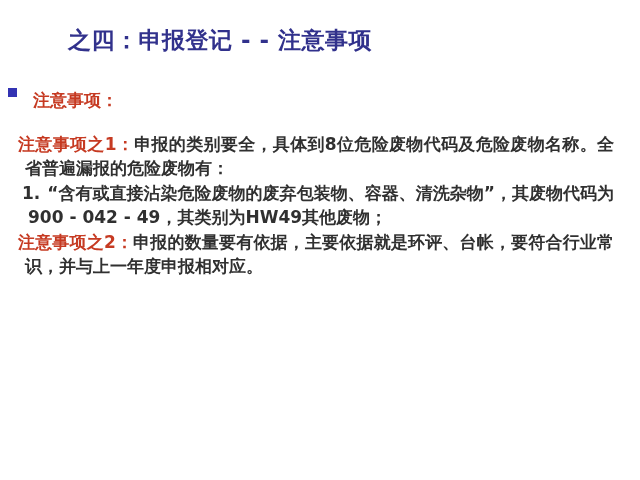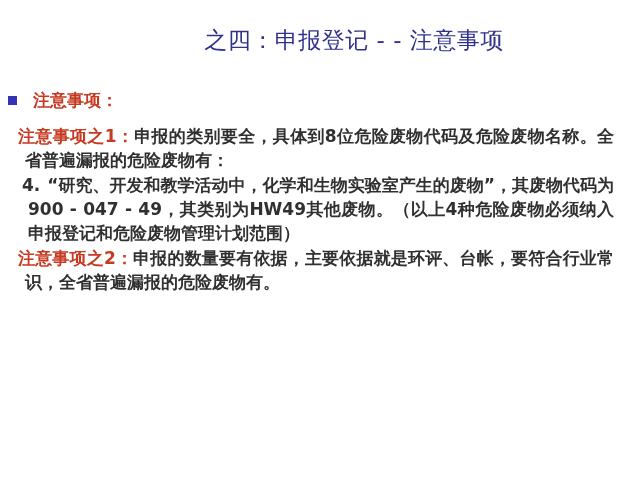--- a/index.html
+++ b/index.html
@@ -14,37 +14,36 @@
   .slide {
     position: relative;
     width: 640px;
     height: 480px;
     background: #FFFFFF;
   }
   .slide-title {
     margin: 26px 0 0 68px;
     font-size: 23px;
     line-height: 28px;
-    font-weight: 400;
+    font-weight: 700;
     letter-spacing: 0.5px;
     color: #31318C;
-    text-align: center;
   }
   .content {
     margin: 34px 8px 0 18px;
     font-size: 17px;
     line-height: 24px;
     font-weight: 700;
     color: #303030;
   }
   .heading-row {
     display: flex;
-    align-items: center;
+    align-items: flex-start;
     margin-left: -10px;
-    margin-bottom: 12px;
+    margin-bottom: 20px;
     height: 24px;
   }
   .bullet-square {
     display: inline-block;
     width: 9px;
     height: 9px;
     background: #3333B3;
     margin-right: 16px;
     flex: 0 0 auto;
   }
@@ -70,21 +69,21 @@
 
   <div class="content">
 
     <div class="heading-row">
       <span class="bullet-square"></span>
       <span class="red">注意事项：</span>
     </div>
 
     <p class="para"><span class="red">注意事项之1：</span><span>申报的类别要全，具体到8位危险废物代码及危险废物名称。全省普遍漏报的危险废物有：</span></p>
 
+    <p class="para item"><span class="num">1.</span><span>“含有或直接沾染危险废物的废弃包装物、容器、清洗杂物”，其废物代码为900 - 042 - 49，其类别为HW49其他废物；</span></p>
 
 
 
-    <p class="para item"><span class="num">4.</span><span>“研究、开发和教学活动中，化学和生物实验室产生的废物”，其废物代码为900 - 047 - 49，其类别为HW49其他废物。（以上4种危险废物必须纳入申报登记和危险废物管理计划范围）</span></p>
 
-    <p class="para"><span class="red">注意事项之2：</span><span>申报的数量要有依据，主要依据就是环评、台帐，要符合行业常识，全省普遍漏报的危险废物有。</span></p>
+    <p class="para"><span class="red">注意事项之2：</span><span>申报的数量要有依据，主要依据就是环评、台帐，要符合行业常识，并与上一年度申报相对应。</span></p>
 
   </div>
 </div>
 
 </body></html>

